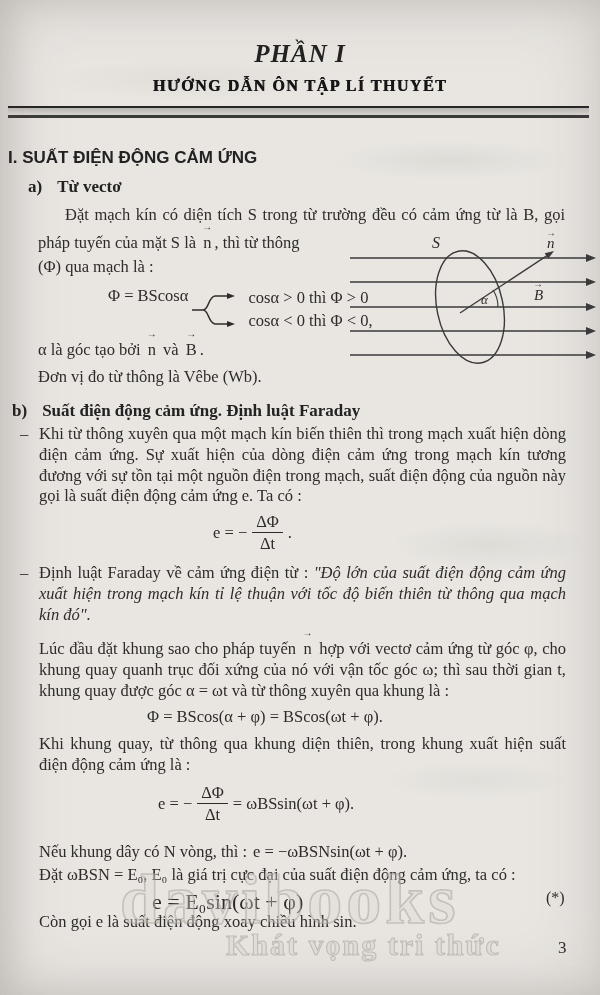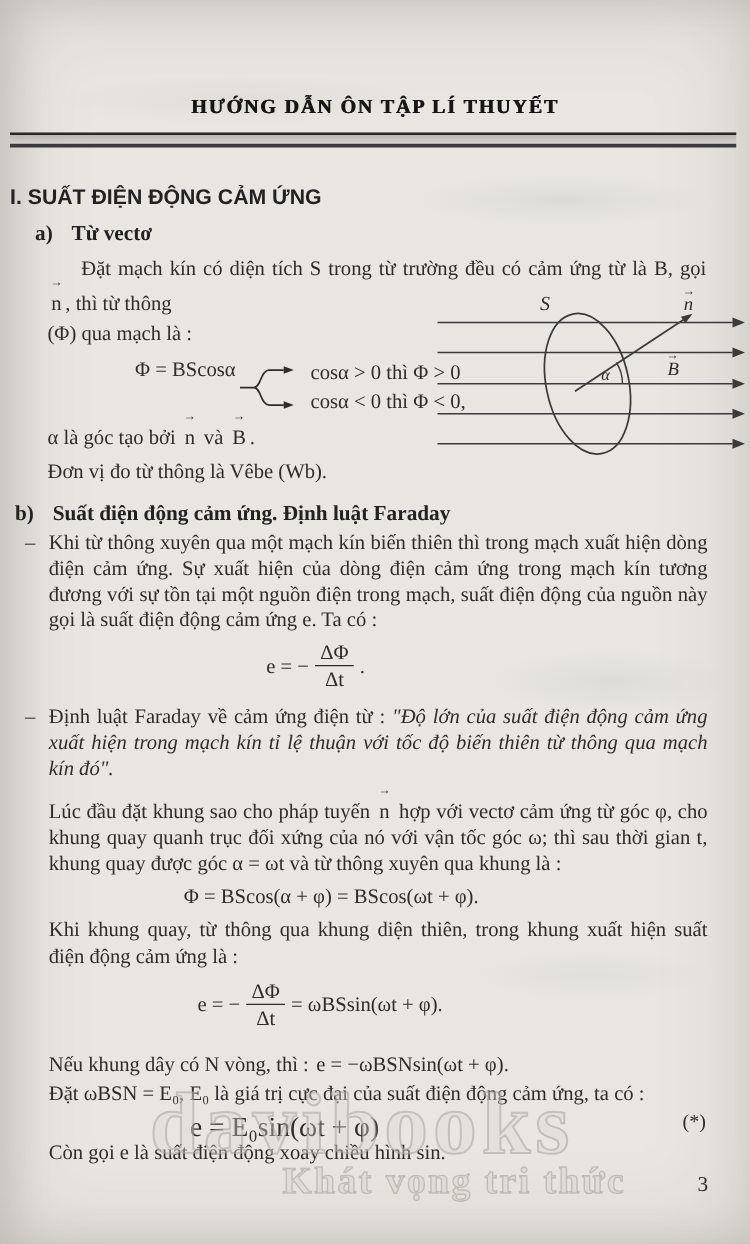--- a/index.html
+++ b/index.html
@@ -93,32 +93,34 @@
 </head>
 <body>
 
 <div class="page">
 
   <div class="stain" style="top:140px;left:330px;width:240px;height:40px;background:radial-gradient(ellipse,rgba(190,196,188,.30),transparent 70%);"></div>
   <div class="stain" style="top:520px;left:390px;width:200px;height:50px;background:radial-gradient(ellipse,rgba(188,194,186,.28),transparent 70%);"></div>
   <div class="stain" style="top:60px;left:40px;width:300px;height:40px;background:radial-gradient(ellipse,rgba(195,192,186,.22),transparent 70%);"></div>
   <div class="stain" style="top:760px;left:380px;width:190px;height:40px;background:radial-gradient(ellipse,rgba(192,196,188,.22),transparent 70%);"></div>
 
+  <div class="abs part-title">PHẦN I</div>
   <div class="abs main-title">HƯỚNG DẪN ÔN TẬP LÍ THUYẾT</div>
   <div class="abs double-rule"></div>
 
   <div class="abs section-title">I. SUẤT ĐIỆN ĐỘNG CẢM ỨNG</div>
 
   <div class="abs sub-heading a-heading">
     <span>a)</span><span class="ht">Từ vectơ</span>
   </div>
 
   <div class="abs body-t force-just a-line1">Đặt mạch kín có diện tích S trong từ trường đều có cảm ứng từ là B, gọi</div>
 
   <div class="abs body-t a-line2">
+    <span>pháp tuyến của mặt S là</span>
     <span class="vec"><span class="va">→</span><span>n</span></span><span>, thì từ thông</span>
   </div>
 
   <div class="abs body-t a-line3">(Φ) qua mạch là :</div>
 
   <div class="abs formula-block">
     <span class="f-main">Φ = BScosα</span>
     <svg class="fork" width="52" height="48" viewBox="0 0 52 48">
       <path d="M0,24 H11 M11,24 C17,24 16,11 23,10 H35 M11,24 C17,24 16,37 23,38 H35" fill="none" stroke="#2e2c2a" stroke-width="1.4"></path>
       <polygon points="35,7 43,10 35,13" fill="#2e2c2a"></polygon>

